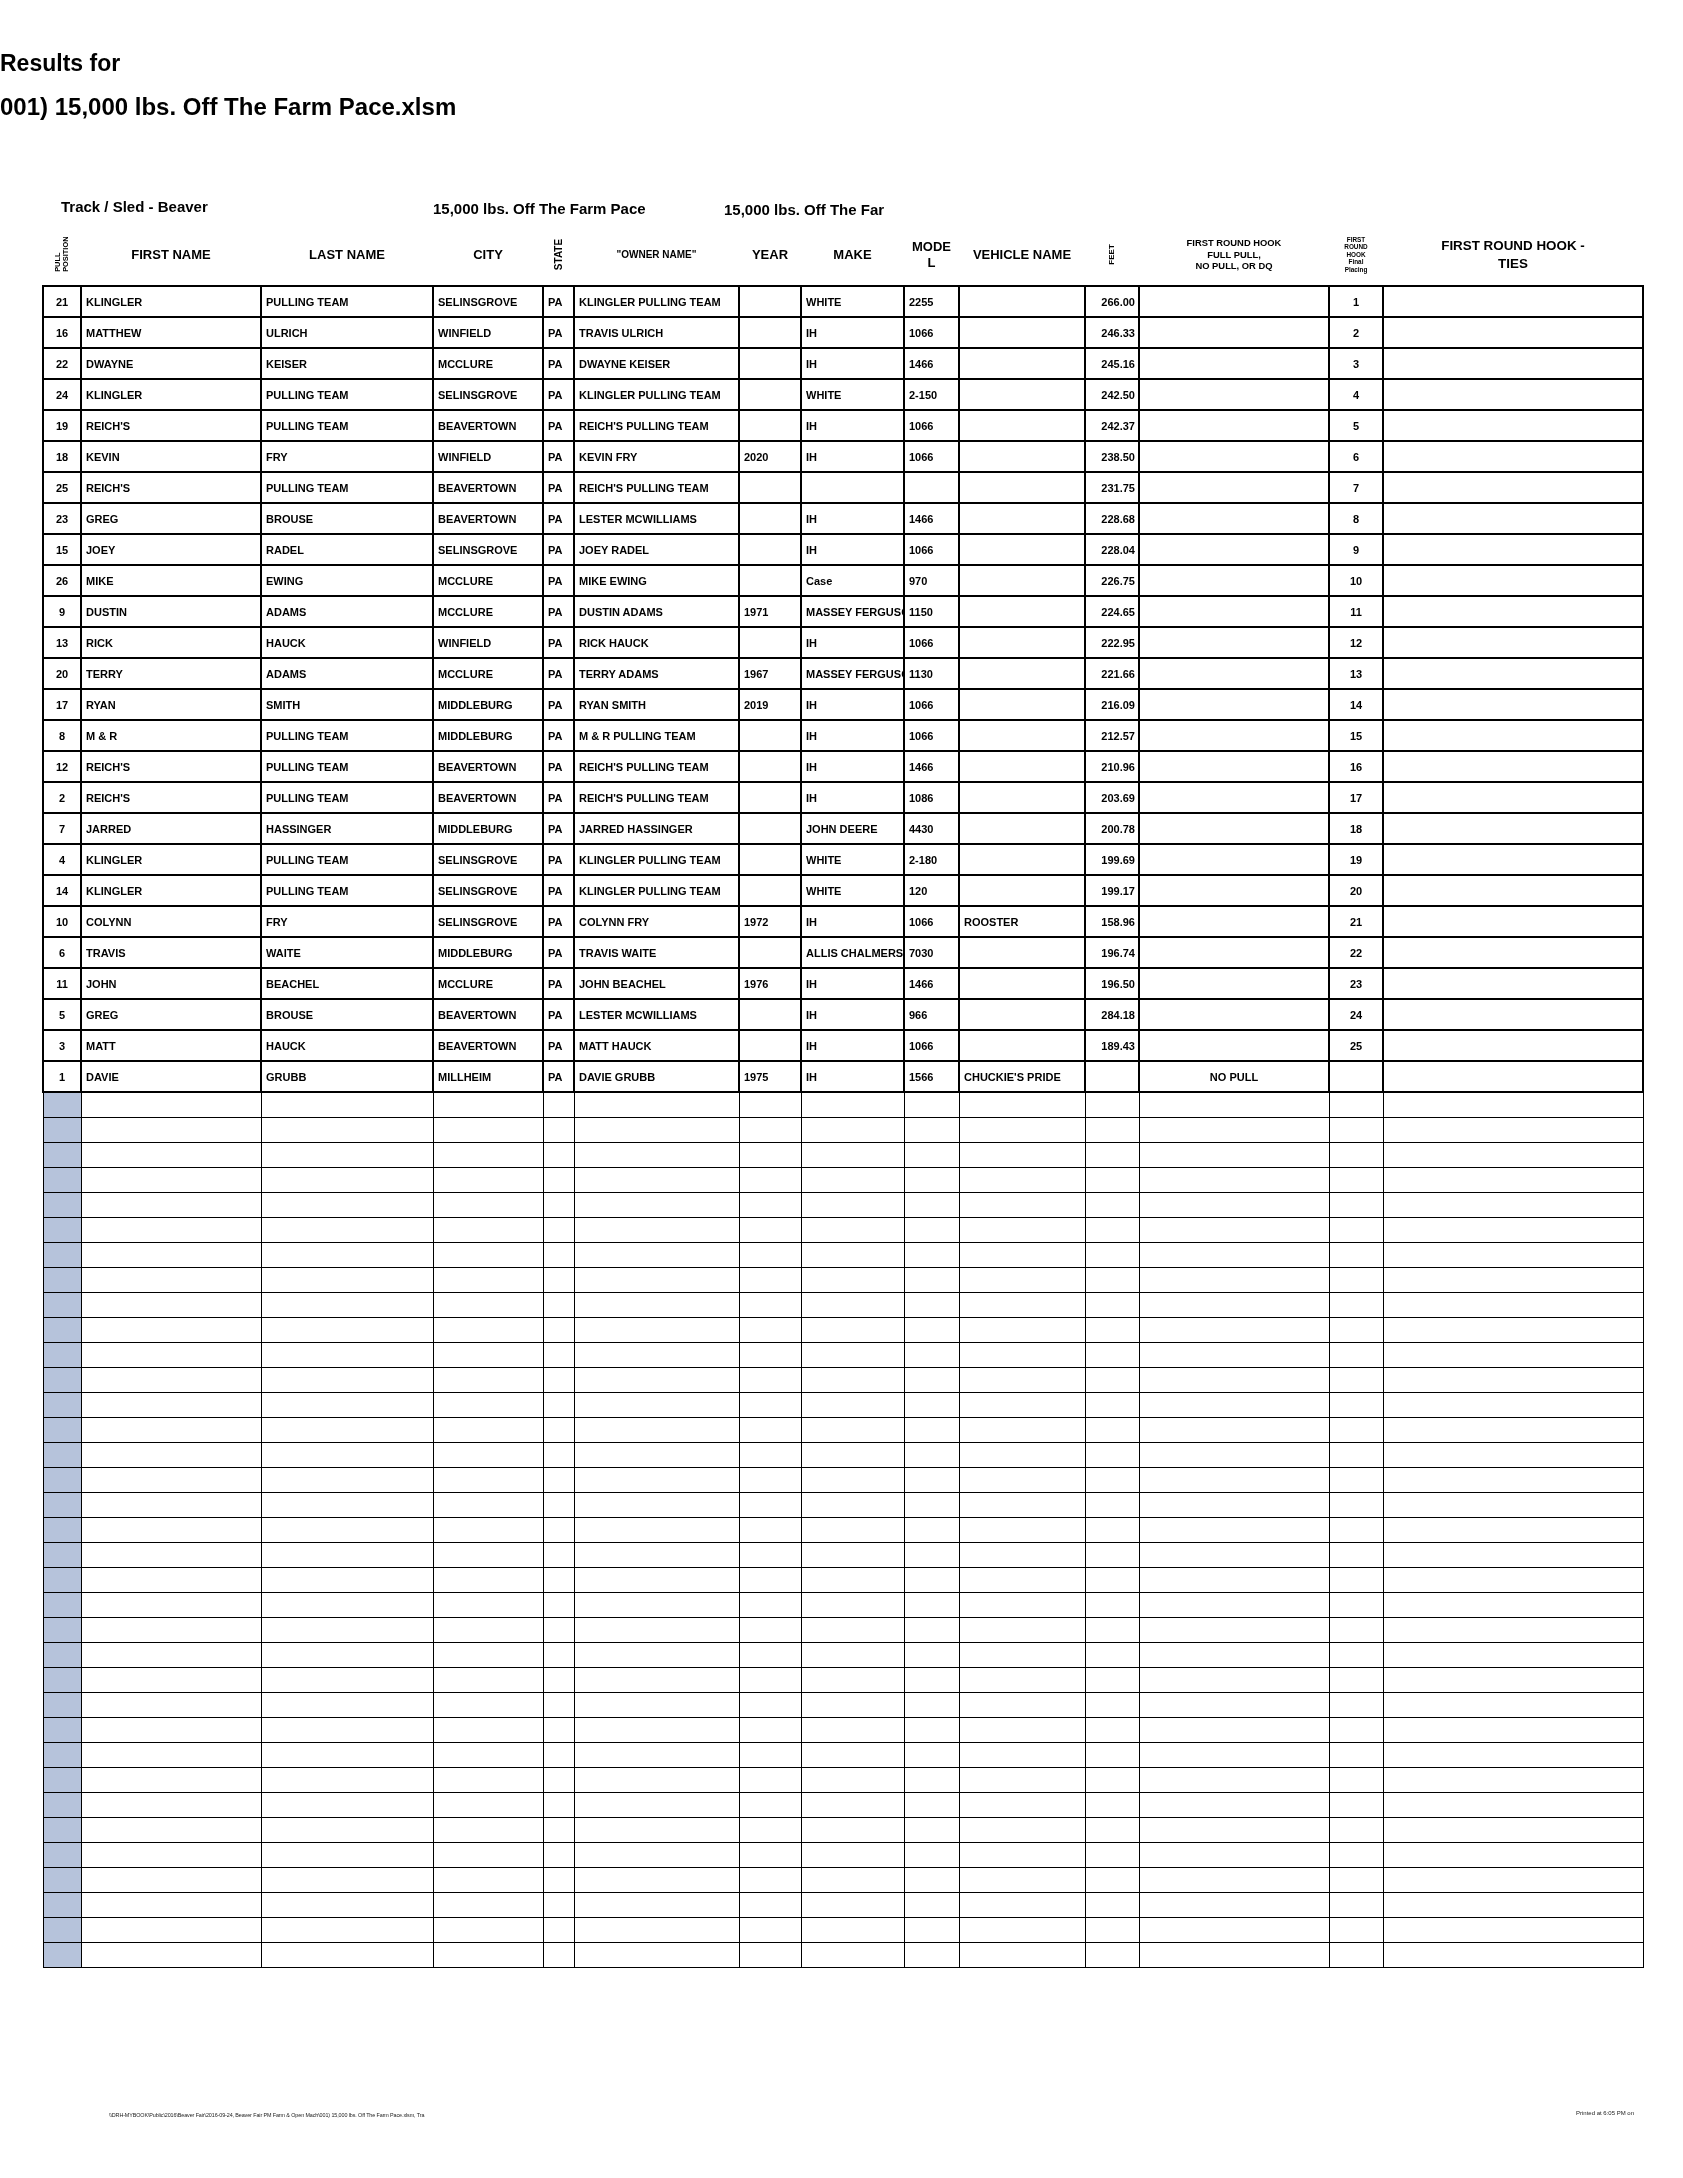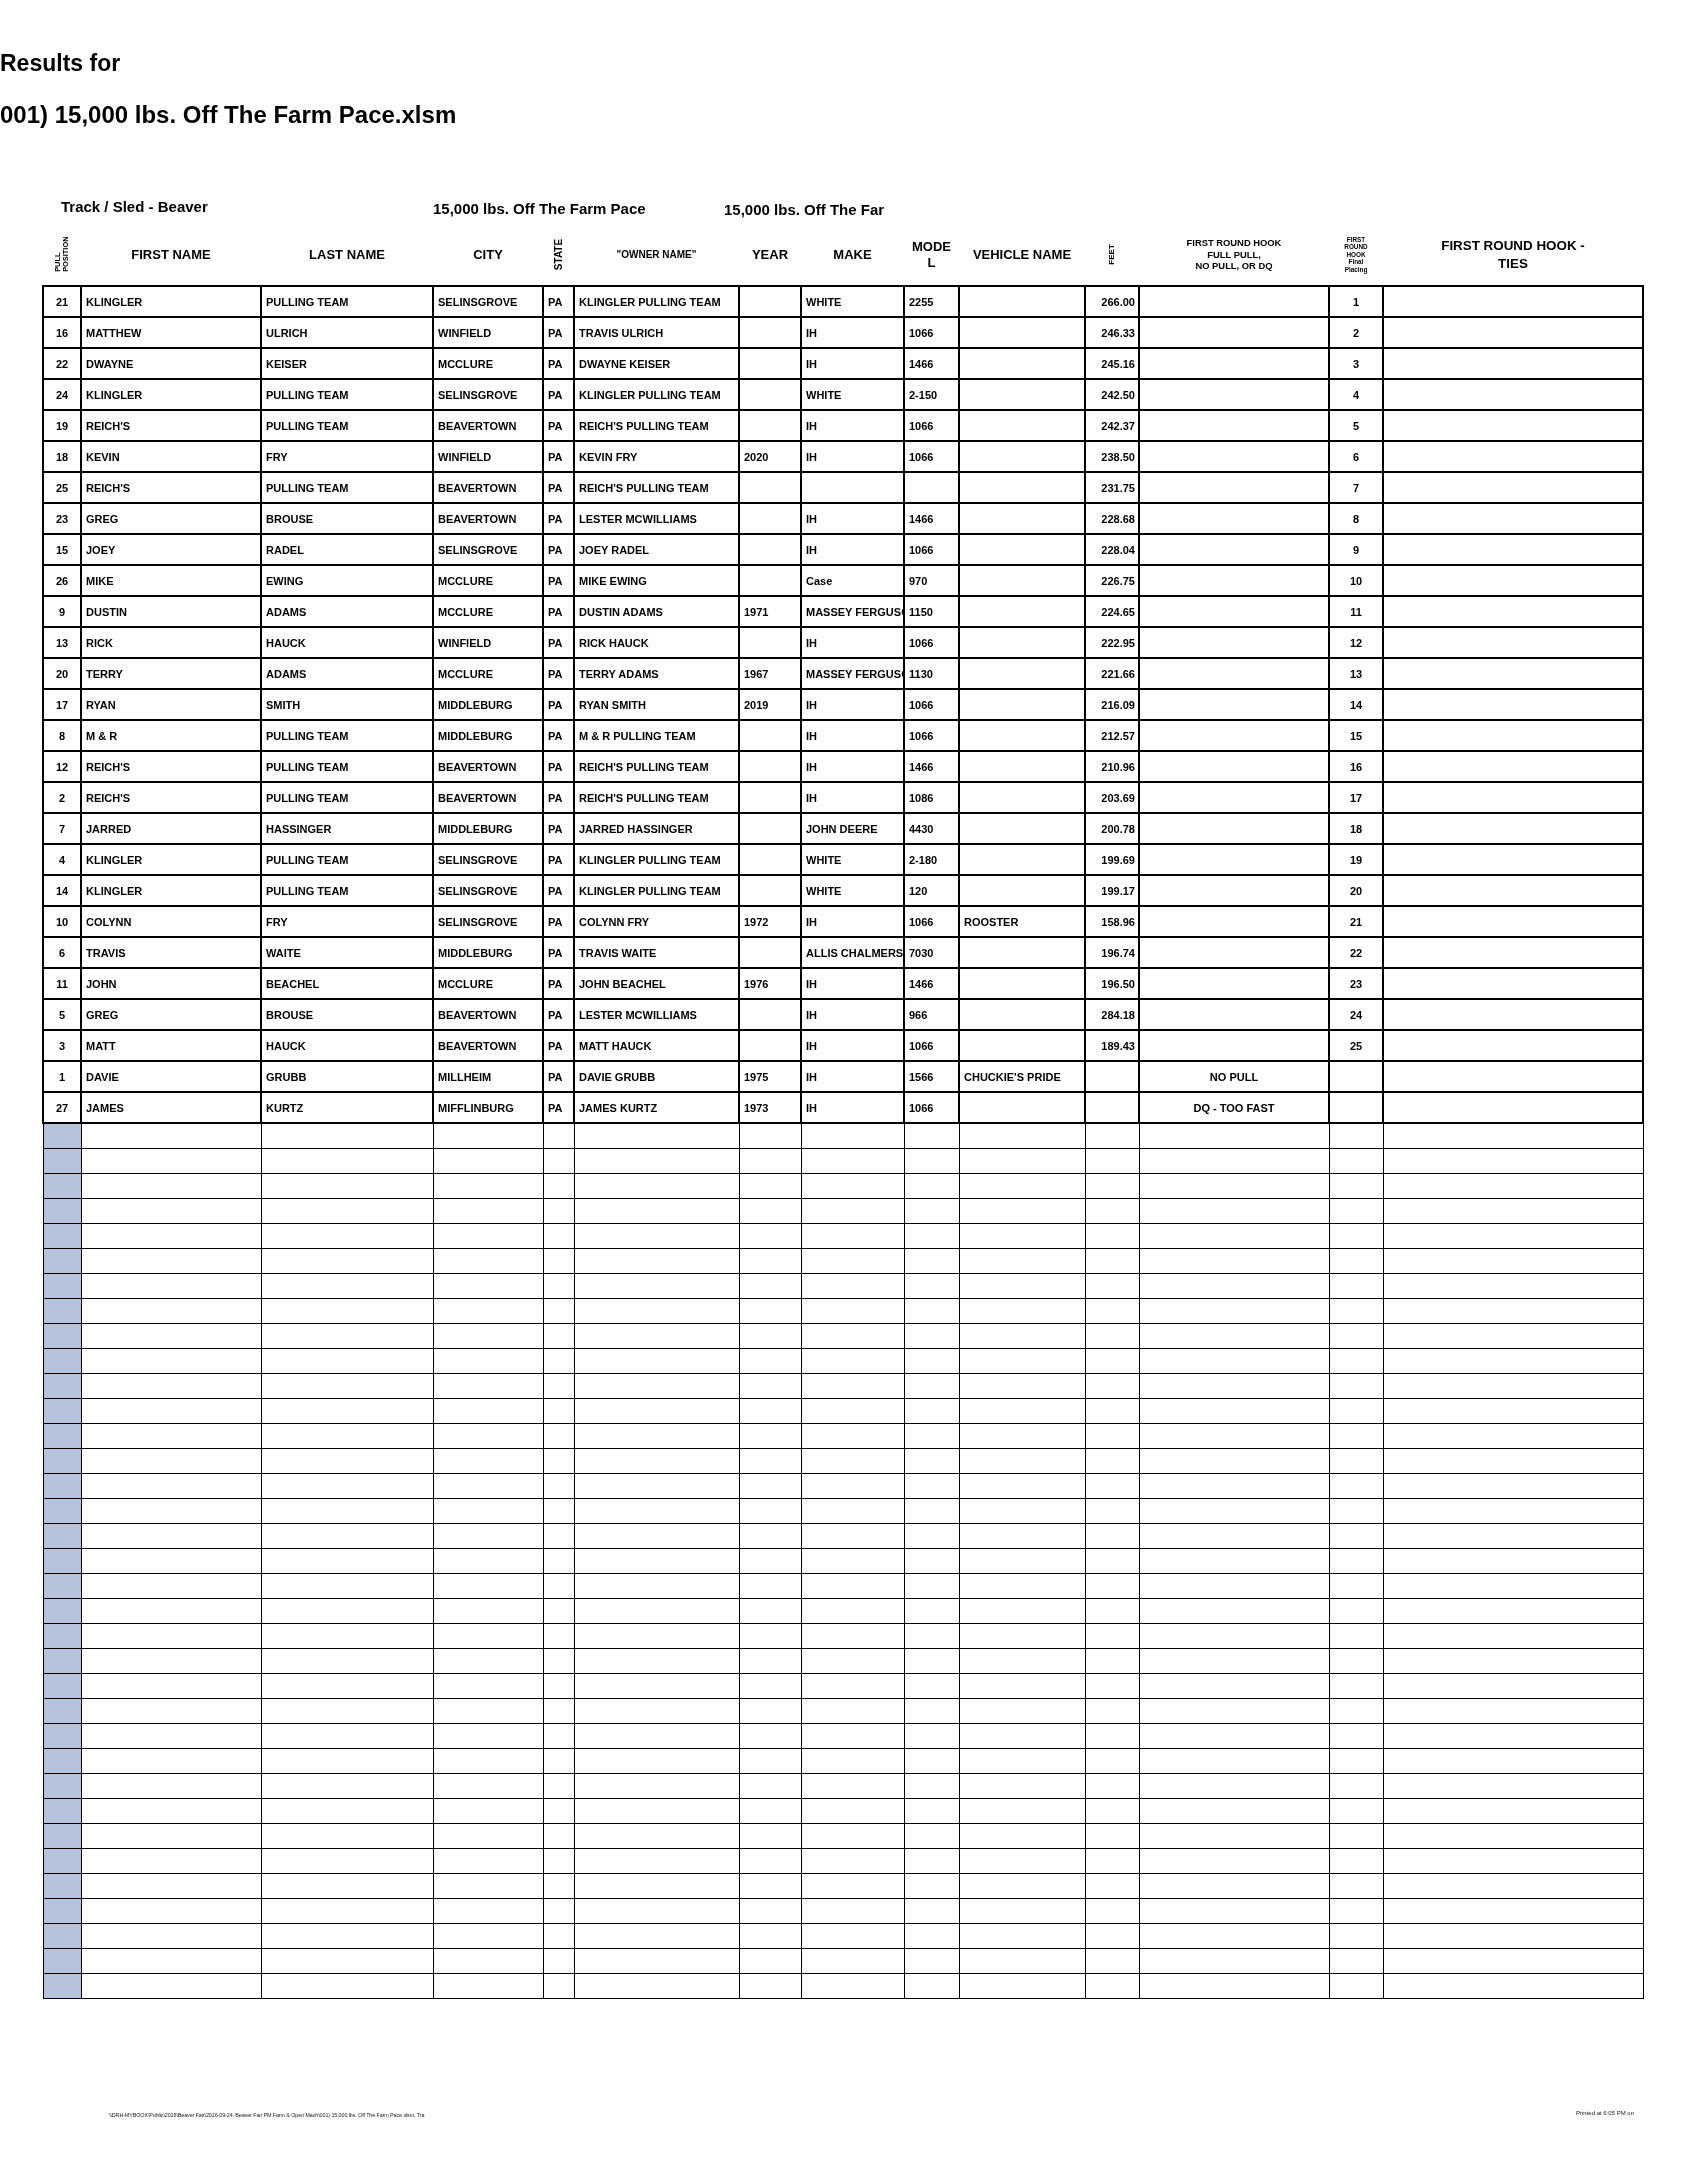--- a/index.html
+++ b/index.html
@@ -9,21 +9,21 @@
     background: #ffffff;
     font-family: "Liberation Sans", sans-serif;
     font-weight: bold;
     color: #000;
     position: relative;
   }
   .title-block {
     position: absolute; top: 50px; left: 0; width: 1218px;
   }
   .title-1 { font-size: 23px; }
-  .title-2 { font-size: 24px; margin-top: 24px; }
+  .title-2 { font-size: 24px; margin-top: 16px; }
 
   .meta-track { position: absolute; top: 198px; left: 61px;  font-size: 15px; }
   .meta-class { position: absolute; top: 200px; left: 433px; font-size: 15px; }
   .meta-class-trunc { position: absolute; top: 201px; left: 724px; font-size: 15px; white-space: nowrap; }
 
   table.results {
     position: absolute; left: 42px; top: 224px;
     width: 1602px;
     border-collapse: collapse;
     table-layout: fixed;
@@ -556,36 +556,20 @@
         <td class="c-owner">DAVIE GRUBB</td>
         <td class="c-year">1975</td>
         <td class="c-make">IH</td>
         <td class="c-model">1566</td>
         <td class="c-vehicle">CHUCKIE'S PRIDE</td>
         <td class="c-feet"></td>
         <td class="c-hook">NO PULL</td>
         <td class="c-placing"></td>
         <td class="c-ties"></td>
       </tr>
-      <tr>
-        <td class="c-pull">27</td>
-        <td class="c-first">JAMES</td>
-        <td class="c-last">KURTZ</td>
-        <td class="c-city">MIFFLINBURG</td>
-        <td class="c-state">PA</td>
-        <td class="c-owner">JAMES  KURTZ</td>
-        <td class="c-year">1973</td>
-        <td class="c-make">IH</td>
-        <td class="c-model">1066</td>
-        <td class="c-vehicle"></td>
-        <td class="c-feet"></td>
-        <td class="c-hook">DQ - TOO FAST</td>
-        <td class="c-placing"></td>
-        <td class="c-ties"></td>
-      </tr>
       <tr class="empty-row">
         <td class="c-pull"></td>
         <td class="c-first"></td>
         <td class="c-last"></td>
         <td class="c-city"></td>
         <td class="c-state"></td>
         <td class="c-owner"></td>
         <td class="c-year"></td>
         <td class="c-make"></td>
         <td class="c-model"></td>

